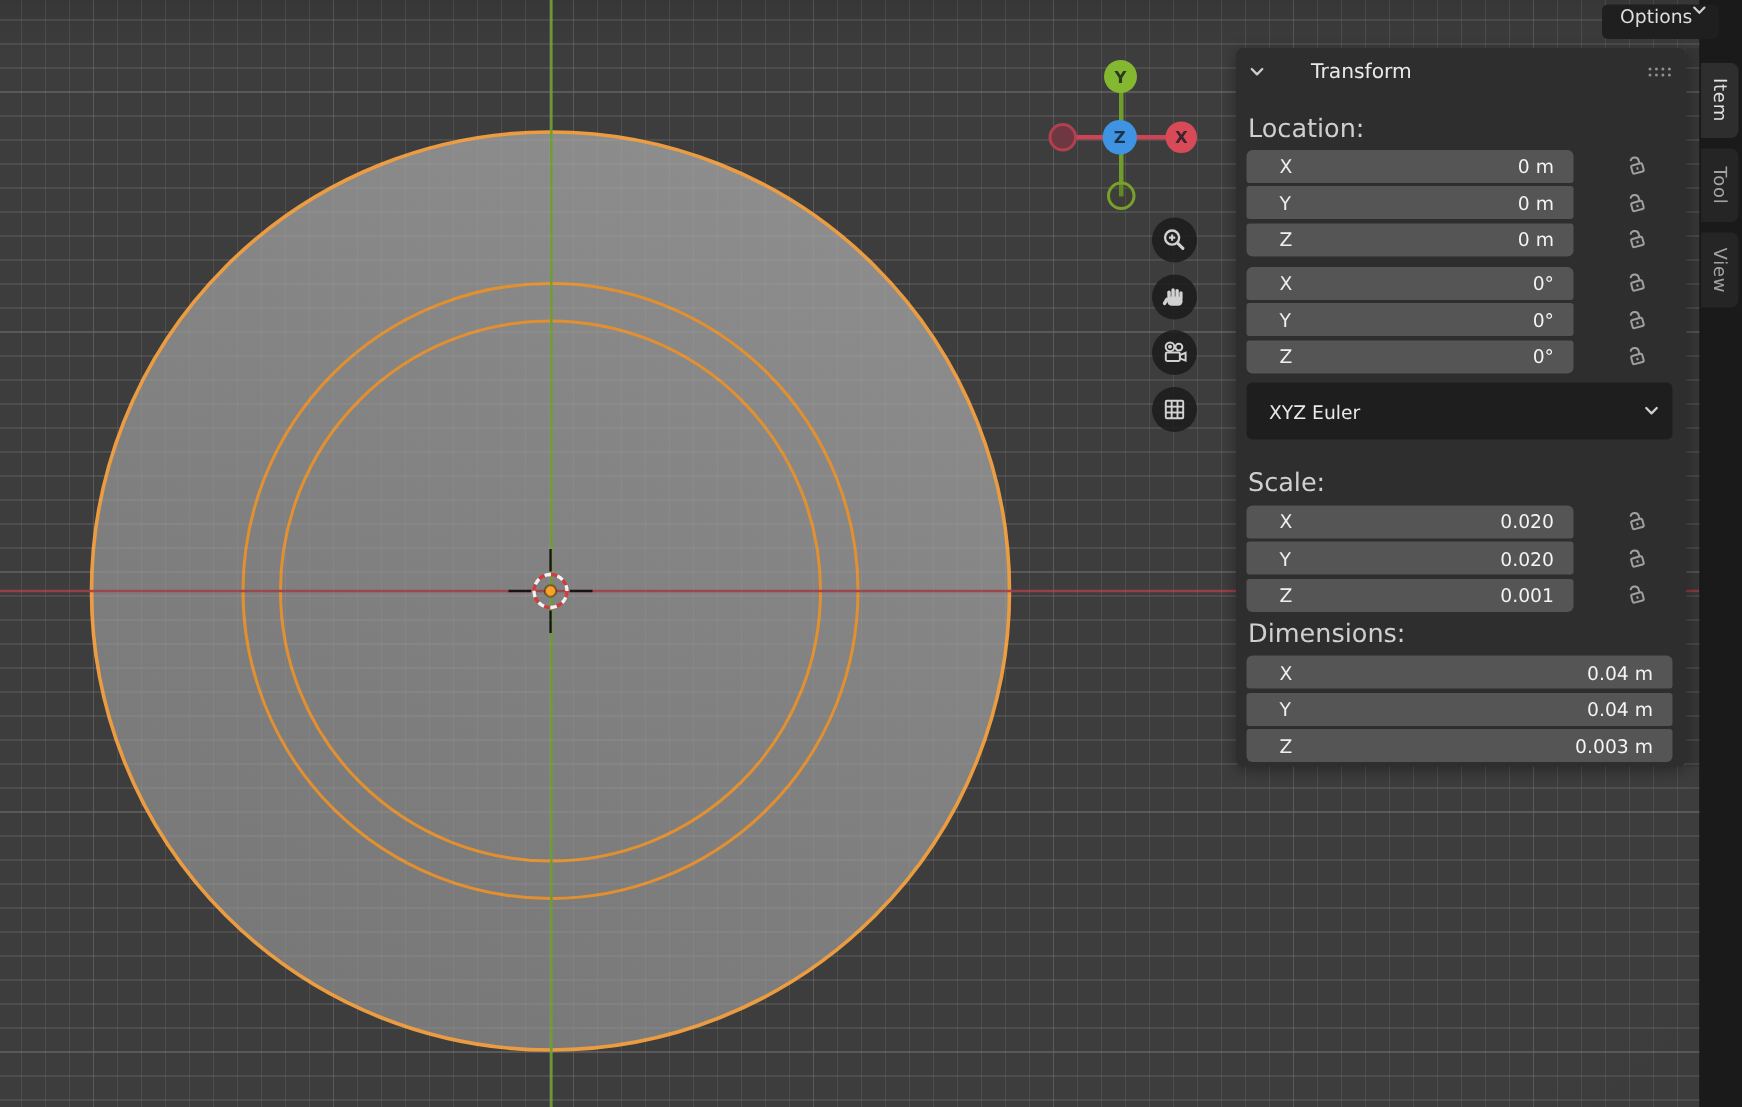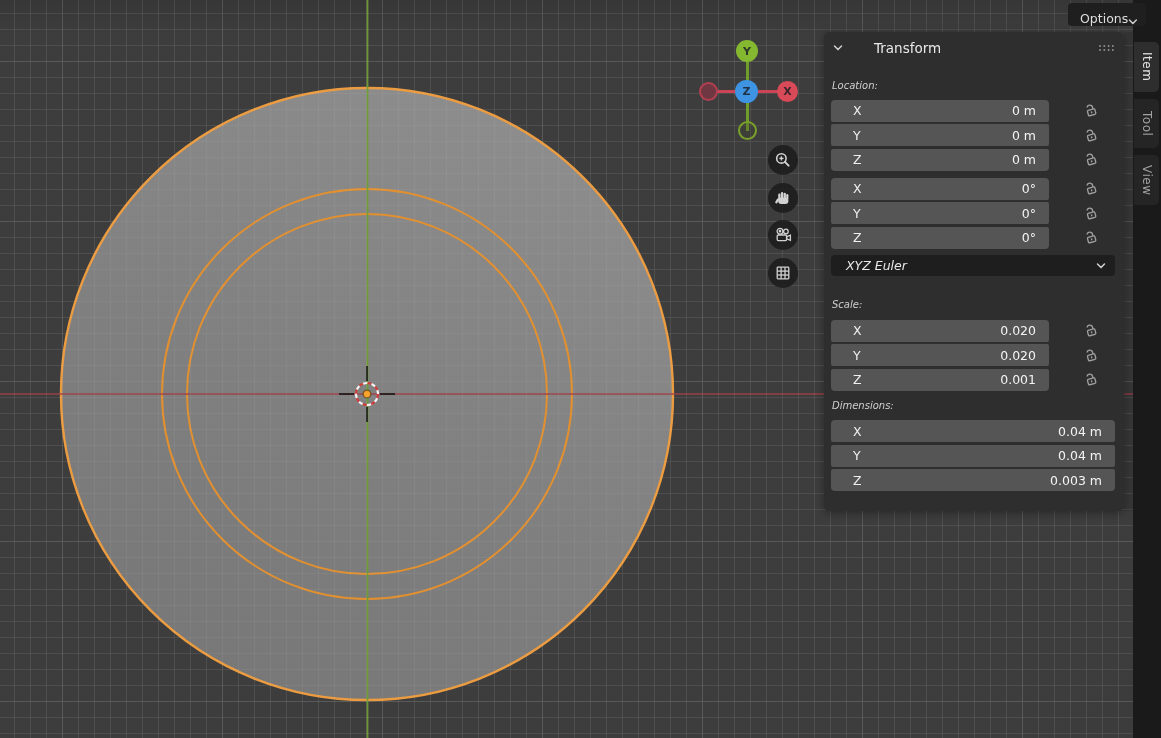--- a/index.html
+++ b/index.html
@@ -44,21 +44,21 @@
   
   .vp-controls{position:absolute;left:768px;top:145px;width:30px;}
   .vp-btn{position:relative;width:30px;height:30px;border-radius:50%;
     background:rgba(26,26,26,0.82);margin-bottom:7.5px;
     display:flex;align-items:center;justify-content:center;}
   .vp-btn svg{display:block;}
 
   
   .options-btn{position:absolute;left:1068px;top:3px;width:78px;height:23px;
     background:#1f1f1f;border-radius:4px;color:#dedede;font-size:12.5px;
-    display:flex;align-items:flex-end;padding:16px 8px 0 12px;box-sizing:border-box;z-index:30;}
+    display:flex;align-items:flex-start;padding:0 8px 0 12px;box-sizing:border-box;z-index:30;}
   .options-btn .lbl{flex:1;}
 
   
   .tab-strip{position:absolute;left:1133px;top:0;width:28px;height:738px;background:#1a1a1a;z-index:10;}
   .side-tab{position:absolute;left:1px;width:25px;border-radius:0 5px 5px 0;
     writing-mode:vertical-rl;display:flex;align-items:center;justify-content:center;
     font-size:12px;color:#a2a2a2;background:#252525;letter-spacing:0.5px;}
   .side-tab.active{background:#2e2e2e;color:#e2e2e2;}
   .tab-item{top:42px;height:50px;}
   .tab-tool{top:99px;height:49px;}
@@ -66,40 +66,40 @@
 
   
   .panel{position:absolute;left:824px;top:32px;width:300px;height:479px;
     background:#2e2e2e;border-radius:5px;z-index:20;box-shadow:0 2px 10px rgba(0,0,0,0.35);
     box-sizing:border-box;color:#d4d4d4;}
   .scroll-strip{position:absolute;left:1124px;top:32px;width:9px;height:479px;
     background:rgba(0,0,0,0.10);z-index:5;}
   .panel-header{display:flex;align-items:center;margin:6px 9px 0 9px;height:20px;gap:24px;}
   .panel-title{font-size:13.5px;color:#e9e9e9;margin-left:7px;flex:1;}
   .drag-dots{width:17px;height:8px;}
-  .sect-label{font-size:10px;color:#cfcfcf;margin:0 0 0 8px;height:18px;line-height:18px;font-style:italic;}
+  .sect-label{font-size:17px;color:#cfcfcf;margin:0 0 0 8px;height:18px;line-height:18px;}
   .lab-loc{margin-top:19px;}
   .lab-rot{margin-top:6.5px;}
   .lab-scale{margin-top:20px;}
   .lab-dim{margin-top:6px;}
   .rows-loc{margin-top:4.5px;}
   .rows-rot{margin-top:7px;}
   .rows-scale{margin-top:5.5px;}
   .rows-dim{margin-top:5.5px;}
   .prop-row{display:flex;align-items:center;margin:0 0 2.5px 7px;height:22px;}
   .prop-field{width:218px;height:22px;background:#555555;border-radius:2px;
     display:flex;align-items:center;box-sizing:border-box;padding:0 13px 0 22px;}
   .prop-field.wide{width:284px;}
   .rows .prop-row:first-child .prop-field{border-radius:4px 4px 2px 2px;}
   .rows .prop-row:last-child  .prop-field{border-radius:2px 2px 4px 4px;}
   .axis-lbl{font-size:12.5px;color:#efefef;flex:1;}
   .axis-val{font-size:12.5px;color:#f4f4f4;}
   .lock-btn{margin-left:34px;width:15px;height:15px;display:flex;}
-  .euler-select{margin:6.5px 0 0 7px;width:284px;height:21px;background:#1e1e1e;border-radius:4px;
-    display:flex;align-items:center;box-sizing:border-box;padding:0 9px 0 15px;font-style:italic;}
+  .euler-select{margin:6.5px 0 0 7px;width:284px;height:38px;background:#1e1e1e;border-radius:4px;
+    display:flex;align-items:center;box-sizing:border-box;padding:0 9px 0 15px;}
   .euler-select .axis-lbl{color:#e8e8e8;}
 </style>
 </head>
 <body>
 
 <svg width="0" height="0" style="position:absolute">
   <defs>
     <symbol id="icon-unlock" viewBox="0 0 14 14">
       <g transform="rotate(-15 7 8)" fill="none" stroke="#a0a0a0" stroke-width="1.25">
         <rect x="4.3" y="6.3" width="7.1" height="5.3" rx="1"></rect>

